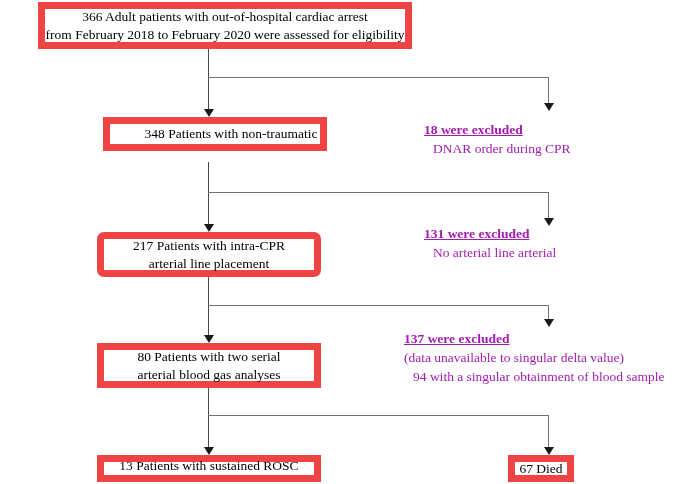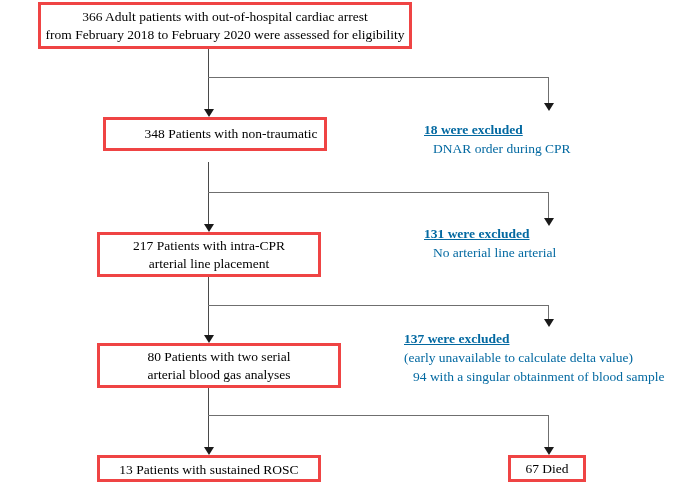--- a/index.html
+++ b/index.html
@@ -12,49 +12,49 @@
     width: 685px;
     height: 484px;
     background: #ffffff;
     font-family: "Liberation Serif", "DejaVu Serif", serif;
     color: #000000;
     overflow: hidden;
   }
   .node {
     position: absolute;
     box-sizing: border-box;
-    border: 3px solid #ef4444;
+    border: 7px solid #ef4444;
     background: #ffffff;
     display: flex;
     flex-direction: column;
     align-items: center;
     justify-content: center;
     text-align: center;
     font-size: 13.5px;
     line-height: 1.32;
     color: #000000;
   }
   .node .line {
     display: block;
     white-space: nowrap;
   }
   
   #node-enrollment { left: 38px;  top: 2px;   width: 374px; height: 47px; }
   #node-nontraumatic { left: 103px; top: 117px; width: 224px; height: 34px; padding-left: 32px; }
-  #node-arterialline { left: 97px; top: 232px; width: 224px; height: 45px; }
-  #node-serialabg   { left: 97px; top: 343px; width: 244px; height: 45px; }
+  #node-arterialline { left: 97px; top: 232px; width: 224px; height: 45px; border-radius: 7px; }
+  #node-serialabg   { left: 97px; top: 343px; width: 224px; height: 45px; }
   #node-rosc        { left: 97px; top: 455px; width: 224px; height: 27px; justify-content: flex-end; }
-  #node-died        { left: 508px; top: 455px; width: 78px;  height: 27px; }
+  #node-died        { left: 508px; top: 455px; width: 66px;  height: 27px; }
 
   
   .excl {
     position: absolute;
     font-size: 13.5px;
     line-height: 1.42;
-    color: #0369a1;
+    color: #a21caf;
     white-space: nowrap;
   }
   .excl .head {
     display: block;
     font-weight: bold;
     text-decoration: underline;
     text-underline-offset: 1px;
   }
   .excl .sub {
     display: block;
@@ -127,21 +127,21 @@
     <span class="sub">DNAR order during CPR</span>
   </div>
 
   <div class="excl" id="excl-noart">
     <span class="head">131 were excluded</span>
     <span class="sub">No arterial line arterial</span>
   </div>
 
   <div class="excl" id="excl-137">
     <span class="head">137 were excluded</span>
-    <span class="sub-noindent">(early unavailable to calculate delta value)</span>
+    <span class="sub-noindent">(data unavailable to singular delta value)</span>
     <span class="sub">94 with a singular obtainment of  blood sample</span>
   </div>
 
   <div class="vline dark" style="left:208px; top:49px; height:61px;"></div>
   <div class="hline" style="left:208px; top:77px; width:341px;"></div>
   <div class="vline" style="left:548px; top:77px; height:26px;"></div>
   <div class="arrowhead" style="left:544px; top:103px;"></div>
   <div class="arrowhead" style="left:204px; top:109px;"></div>
 
   <div class="vline dark" style="left:208px; top:162px; height:63px;"></div>

